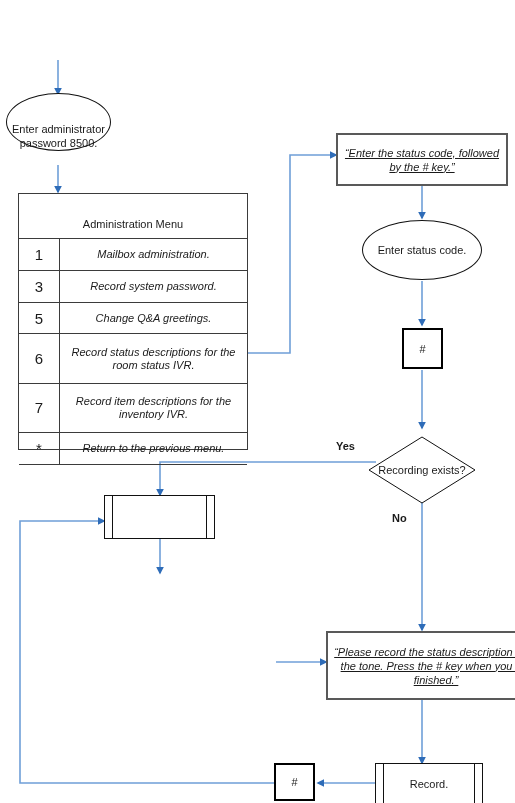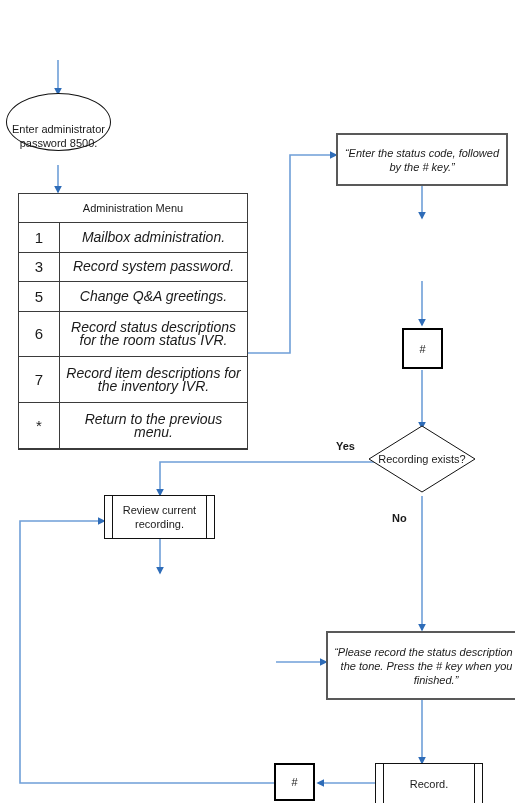--- a/index.html
+++ b/index.html
@@ -40,20 +40,21 @@
     background: #ffffff;
   }
   
   .promptbox {
     border: 2px solid #595959;
     background: #ffffff;
     font-size: 11px;
     line-height: 14px;
     font-style: italic;
     padding: 2px 6px;
+    text-decoration: underline;
   }
   
   .keybox {
     border: 2px solid #000000;
     background: #ffffff;
     font-size: 11px;
   }
   
   .predef {
     border: 1px solid #111111;
@@ -104,24 +105,25 @@
     position: absolute;
     box-sizing: border-box;
     border: 1px solid #3b3b3b;
     background: #ffffff;
     border-collapse: collapse;
   }
   .menu table {
     border-collapse: collapse;
     width: 100%;
     height: 100%;
+    margin-top: 16px;
   }
   .menu td {
     border: 1px solid #3b3b3b;
-    font-size: 14px;
+    font-size: 11px;
     color: #1a1a1a;
     text-align: center;
     vertical-align: middle;
   }
   .menu td.menu-title {
     font-style: normal;
     font-size: 11px;
     border-top: none;
     border-left: none;
     border-right: none;
@@ -222,41 +224,43 @@
         <td class="desc">Return to the previous menu.</td>
       </tr>
     </tbody>
       </table>
   </div>
 
   <div class="node promptbox" style="left:336px; top:133px; width:172px; height:53px;">
     <span>“Enter the status code, followed by the # key.”</span>
   </div>
 
+  <div class="node ellipse" style="left:362px; top:220px; width:120px; height:60px;">
+    <span>Enter status code.</span>
+  </div>
 
   <div class="node keybox" style="left:402px; top:328px; width:41px; height:41px;">
     <span>#</span>
   </div>
 
-  <div class="diamond-wrap" style="left:368px; top:425px; width:108px; height:68px;">
+  <div class="diamond-wrap" style="left:368px; top:436px; width:108px; height:68px;">
     <svg class="diamond-shape" viewBox="0 0 108 68">
       <polygon points="54,1 107,34 54,67 1,34" fill="#ffffff" stroke="#111111" stroke-width="1"></polygon>
     </svg>
     <div class="diamond-label">
       <span>Recording exists?</span>
     </div>
   </div>
 
   <div class="edge-label" style="left:336px; top:440px;">Yes</div>
   <div class="edge-label" style="left:392px; top:512px;">No</div>
 
   <div class="node predef" style="left:104px; top:495px; width:111px; height:44px; position:absolute;">
     <span class="bar-l"></span>
     <span class="bar-r"></span>
-    <span class="predef-text">Review current recording.</span>
   </div>
 
 
   <div class="node promptbox" style="left:326px; top:631px; width:220px; height:69px;">
     <span>“Please record the status description after the tone. Press the # key when you are finished.”</span>
   </div>
 
   <div class="node predef" style="left:375px; top:763px; width:108px; height:42px; position:absolute;">
     <span class="bar-l"></span>
     <span class="bar-r"></span>

